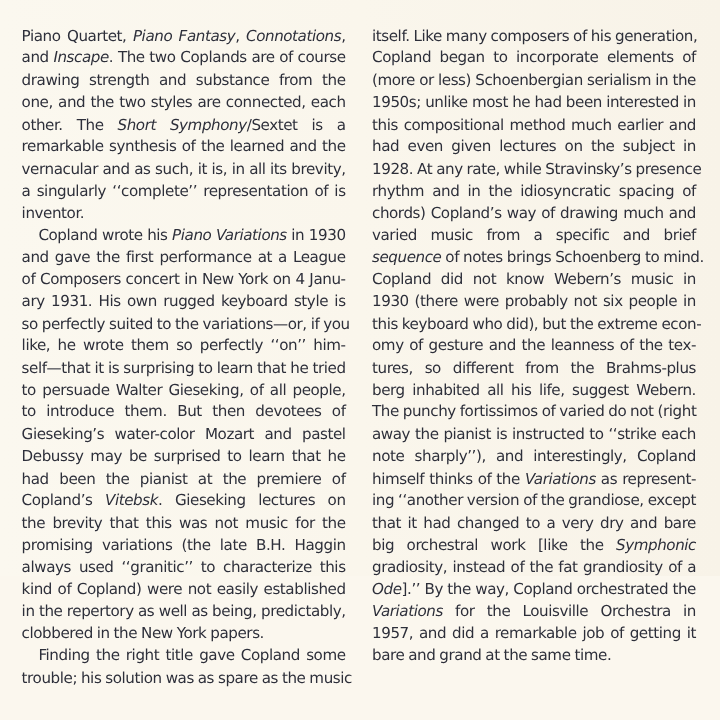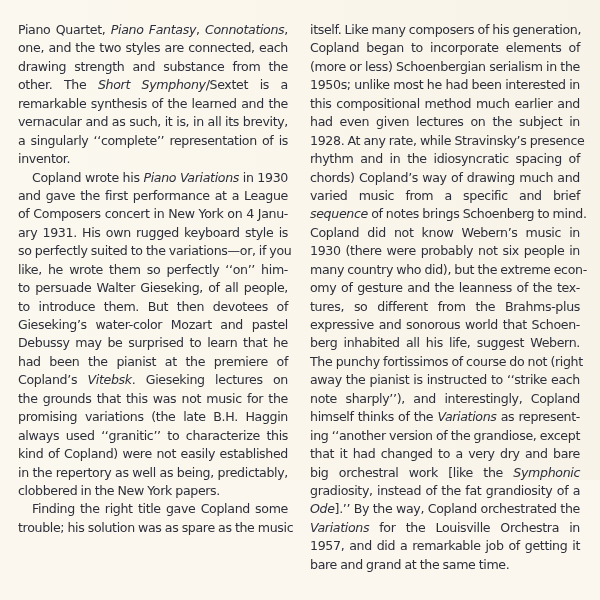--- a/index.html
+++ b/index.html
@@ -37,40 +37,42 @@
   .line.last { text-align-last: left; }
   .line.indent { padding-left: 14px; }
   .line .it { font-style: italic; }
 </style>
 </head>
 <body>
 
 <div class="page">
   <div class="col col-left" id="col-left">
       <span class="line"><span>Piano Quartet, </span><span class="it">Piano Fantasy</span><span>, </span><span class="it">Connotations</span><span>,</span></span>
+      <span class="line"><span>and </span><span class="it">Inscape</span><span>. The two Coplands are of course</span></span>
+      <span class="line"><span>drawing strength and substance from the</span></span>
       <span class="line"><span>one, and the two styles are connected, each</span></span>
-      <span class="line"><span>drawing strength and substance from the</span></span>
       <span class="line"><span>other. The </span><span class="it">Short Symphony</span><span>/Sextet is a</span></span>
       <span class="line"><span>remarkable synthesis of the learned and the</span></span>
       <span class="line"><span>vernacular and as such, it is, in all its brevity,</span></span>
       <span class="line"><span>a singularly ‘‘complete’’ representation of is</span></span>
       <span class="line last"><span>inventor.</span></span>
       <span class="line indent"><span>Copland wrote his </span><span class="it">Piano Variations</span><span> in 1930</span></span>
       <span class="line"><span>and gave the first performance at a League</span></span>
       <span class="line"><span>of Composers concert in New York on 4 Janu-</span></span>
       <span class="line"><span>ary 1931. His own rugged keyboard style is</span></span>
       <span class="line"><span>so perfectly suited to the variations—or, if you</span></span>
       <span class="line"><span>like, he wrote them so perfectly ‘‘on’’ him-</span></span>
+      <span class="line"><span>self—that it is surprising to learn that he tried</span></span>
       <span class="line"><span>to persuade Walter Gieseking, of all people,</span></span>
       <span class="line"><span>to introduce them. But then devotees of</span></span>
       <span class="line"><span>Gieseking’s water-color Mozart and pastel</span></span>
       <span class="line"><span>Debussy may be surprised to learn that he</span></span>
       <span class="line"><span>had been the pianist at the premiere of</span></span>
       <span class="line"><span>Copland’s </span><span class="it">Vitebsk</span><span>. Gieseking lectures on</span></span>
-      <span class="line"><span>the grounds that this was not music for the</span></span>
+      <span class="line"><span>the brevity that this was not music for the</span></span>
       <span class="line"><span>promising variations (the late B.H. Haggin</span></span>
       <span class="line"><span>always used ‘‘granitic’’ to characterize this</span></span>
       <span class="line"><span>kind of Copland) were not easily established</span></span>
       <span class="line"><span>in the repertory as well as being, predictably,</span></span>
       <span class="line last"><span>clobbered in the New York papers.</span></span>
       <span class="line indent"><span>Finding the right title gave Copland some</span></span>
       <span class="line"><span>trouble; his solution was as spare as the music</span></span>
     </div>
   <div class="col col-right" id="col-right">
       <span class="line"><span>itself. Like many composers of his generation,</span></span>
@@ -79,26 +81,25 @@
       <span class="line"><span>1950s; unlike most he had been interested in</span></span>
       <span class="line"><span>this compositional method much earlier and</span></span>
       <span class="line"><span>had even given lectures on the subject in</span></span>
       <span class="line"><span>1928. At any rate, while Stravinsky’s presence</span></span>
       <span class="line"><span>rhythm and in the idiosyncratic spacing of</span></span>
       <span class="line"><span>chords) Copland’s way of drawing much and</span></span>
       <span class="line"><span>varied music from a specific and brief</span></span>
       <span class="line"><span class="it">sequence</span><span> of notes brings Schoenberg to mind.</span></span>
       <span class="line"><span>Copland did not know Webern’s music in</span></span>
       <span class="line"><span>1930 (there were probably not six people in</span></span>
-      <span class="line"><span>many country who did), but the extreme econ-</span></span>
+      <span class="line"><span>this keyboard who did), but the extreme econ-</span></span>
       <span class="line"><span>omy of gesture and the leanness of the tex-</span></span>
       <span class="line"><span>tures, so different from the Brahms-plus</span></span>
-      <span class="line"><span>expressive and sonorous world that Schoen-</span></span>
       <span class="line"><span>berg inhabited all his life, suggest Webern.</span></span>
-      <span class="line"><span>The punchy fortissimos of course do not (right</span></span>
+      <span class="line"><span>The punchy fortissimos of varied do not (right</span></span>
       <span class="line"><span>away the pianist is instructed to ‘‘strike each</span></span>
       <span class="line"><span>note sharply’’), and interestingly, Copland</span></span>
       <span class="line"><span>himself thinks of the </span><span class="it">Variations</span><span> as represent-</span></span>
       <span class="line"><span>ing ‘‘another version of the grandiose, except</span></span>
       <span class="line"><span>that it had changed to a very dry and bare</span></span>
       <span class="line"><span>big orchestral work [like the </span><span class="it">Symphonic</span></span>
       <span class="line"><span>gradiosity, instead of the fat grandiosity of a</span></span>
       <span class="line"><span class="it">Ode</span><span>].’’ By the way, Copland orchestrated the</span></span>
       <span class="line"><span class="it">Variations</span><span> for the Louisville Orchestra in</span></span>
       <span class="line"><span>1957, and did a remarkable job of getting it</span></span>

